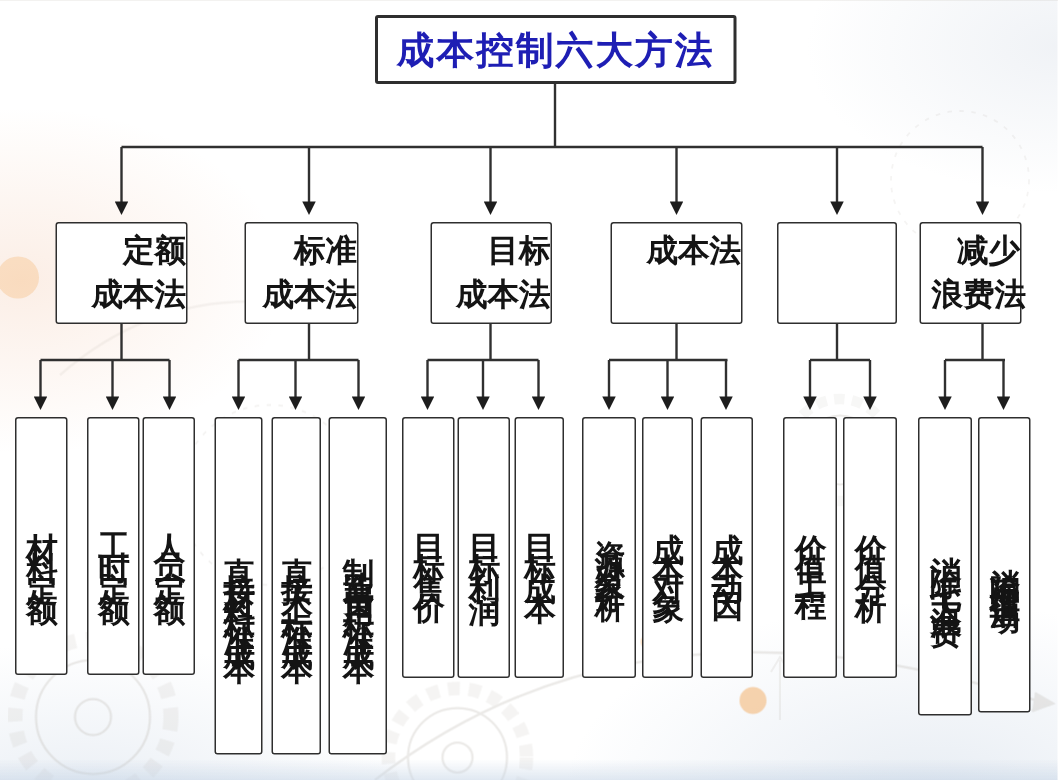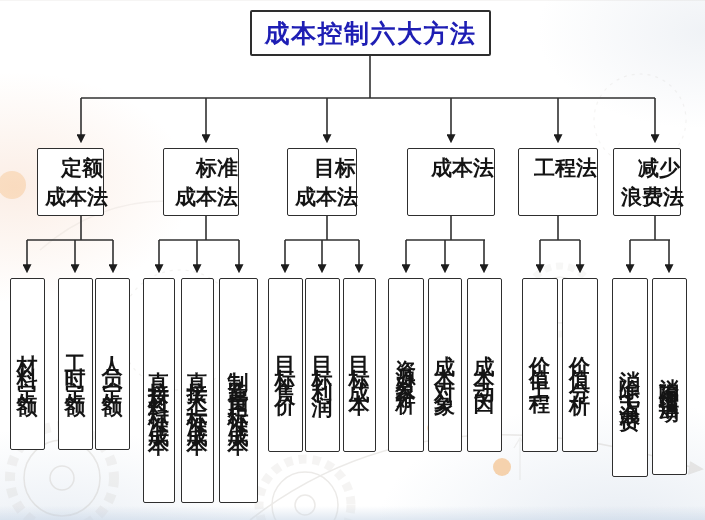--- a/index.html
+++ b/index.html
@@ -139,37 +139,36 @@
     <line x1="540" y1="240" x2="540" y2="271" marker-end="url(#ah)"></line>
     <line x1="580" y1="240" x2="580" y2="271" marker-end="url(#ah)"></line>
     <line x1="630" y1="240" x2="630" y2="271" marker-end="url(#ah)"></line>
     <line x1="669" y1="240" x2="669" y2="271" marker-end="url(#ah)"></line>
   </svg>
 
   <div class="box title-box">
     <span>成本控制六大方法</span>
   </div>
 
-  <div class="box m-box" style="left:37px;width:67px">
+  <div class="box m-box" style="left:37px;width:88px">
     <div class="m-line">定额</div>
     <div class="m-line">成本法</div>
   </div>
   <div class="box m-box" style="left:163px;width:76px">
     <div class="m-line">标准</div>
     <div class="m-line">成本法</div>
   </div>
-  <div class="box m-box" style="left:287px;width:70px">
+  <div class="box m-box" style="left:287px;width:81px">
     <div class="m-line">目标</div>
     <div class="m-line">成本法</div>
   </div>
   <div class="box m-box" style="left:407px;width:88px">
     <div class="m-line">成本法</div>
   </div>
   <div class="box m-box" style="left:518px;width:80px">
-    <div class="m-line">工程法</div>
   </div>
   <div class="box m-box" style="left:613px;width:68px">
     <div class="m-line">减少</div>
     <div class="m-line">浪费法</div>
   </div>
 
   <div class="box c-box" style="left:10px;height:172px">
     <span class="vtext ls13">材料定额</span>
   </div>
   <div class="box c-box" style="left:58px;height:172px">

